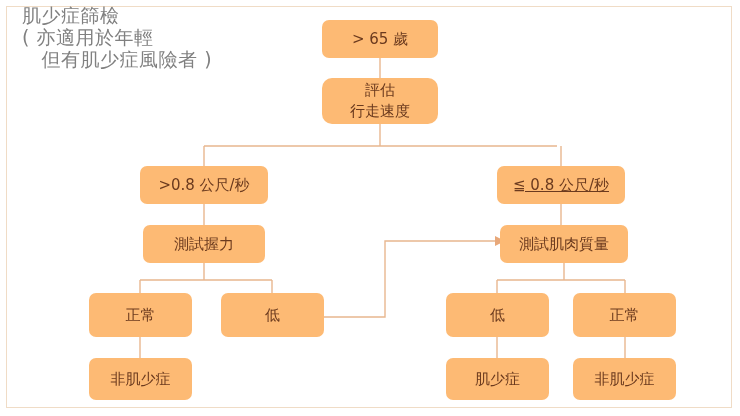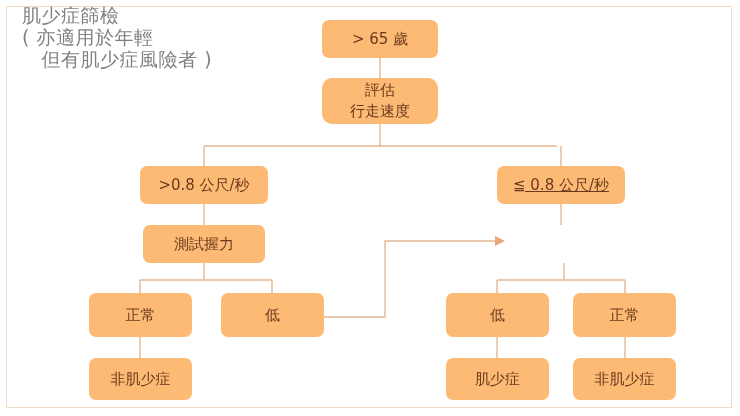--- a/index.html
+++ b/index.html
@@ -116,20 +116,21 @@
 
   <div class="node" style="left:322px;top:78px;width:116px;height:46px;border-radius:10px;">評估
 行走速度</div>
 
   <div class="node" style="left:140px;top:166px;width:128px;height:38px;">&gt;0.8 公尺/秒</div>
 
   <div class="node" style="left:497px;top:166px;width:128px;height:38px;text-decoration:underline;">≦ 0.8 公尺/秒</div>
 
   <div class="node" style="left:143px;top:225px;width:122px;height:38px;">測試握力</div>
 
+  <div class="node" style="left:500px;top:225px;width:128px;height:38px;">測試肌肉質量</div>
 
   <div class="node" style="left:89px;top:293px;width:103px;height:44px;">正常</div>
 
   <div class="node" style="left:221px;top:293px;width:103px;height:44px;">低</div>
 
   <div class="node" style="left:446px;top:293px;width:103px;height:44px;">低</div>
 
   <div class="node" style="left:573px;top:293px;width:103px;height:44px;">正常</div>
 
   <div class="node" style="left:89px;top:358px;width:103px;height:42px;">非肌少症</div>

